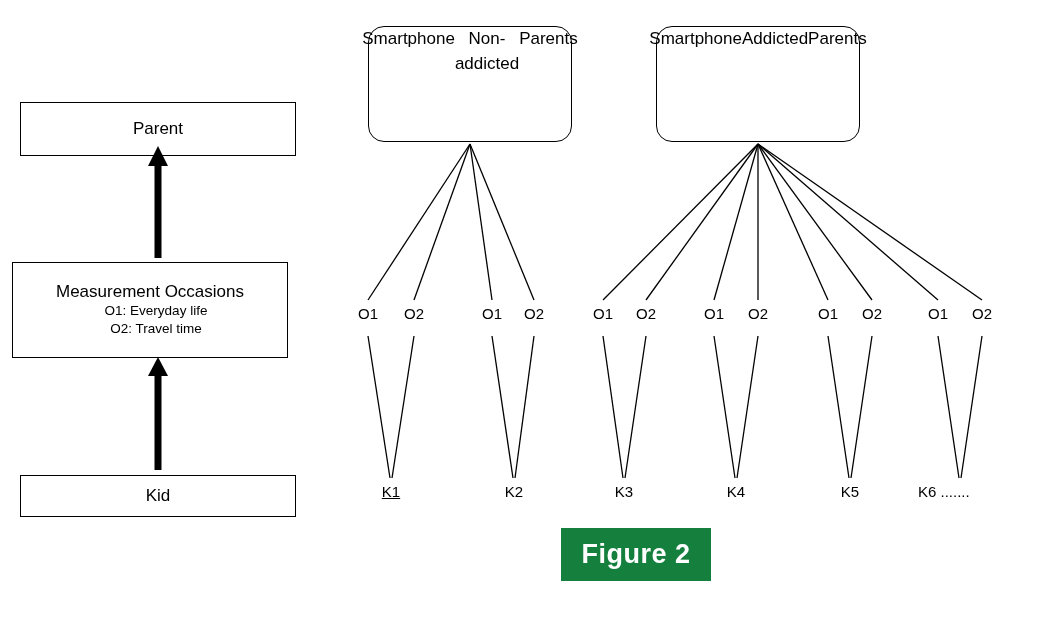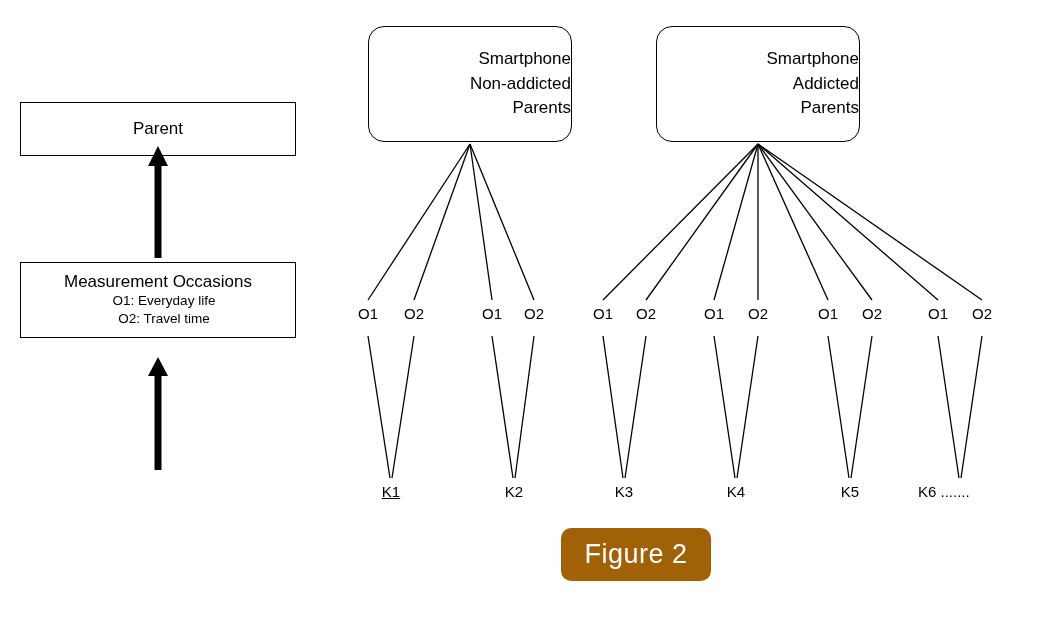--- a/index.html
+++ b/index.html
@@ -37,72 +37,74 @@
     line-height: 1.35;
     margin-left: 12px;
   }
   .rounded {
     position: absolute;
     border: 1.5px solid #000000;
     border-radius: 16px;
     background: #ffffff;
     box-sizing: border-box;
     display: flex;
-    flex-direction: column;
-    align-items: flex-end;
+    flex-direction: row;
+    align-items: flex-start;
     justify-content: center;
     text-align: center;
     font-size: 17px;
     line-height: 1.45;
   }
   .rounded .bold {
     font-weight: normal;
   }
   .node-label {
     position: absolute;
     font-size: 15px;
     text-align: center;
     white-space: nowrap;
   }
   .figure-tag {
     position: absolute;
-    background: #a16207;
+    background: #15803d;
     color: #ffffff;
-    font-weight: normal;
+    font-weight: bold;
     font-size: 27px;
     display: flex;
     align-items: center;
     justify-content: center;
     letter-spacing: 0.5px;
-    border-radius: 10px;
   }
   svg.lines {
     position: absolute;
     left: 0;
     top: 0;
     width: 1054px;
     height: 620px;
     pointer-events: none;
   }
 </style>
 </head>
 <body>
 
 <div id="stage">
 
   <div class="box" style="left:20px; top:102px; width:276px; height:54px;">
     <span class="main">Parent</span>
   </div>
 
-  <div class="box" style="left:20px; top:262px; width:276px; height:76px;">
+  <div class="box" style="left:12px; top:262px; width:276px; height:96px;">
     <span class="main">Measurement Occasions</span>
     <span class="sub">O1: Everyday life</span>
     <span class="sub">O2: Travel time</span>
   </div>
 
+  <div class="box" style="left:20px; top:475px; width:276px; height:42px;">
+    <span class="main">Kid</span>
+  </div>
 
   <div class="rounded" style="left:368px; top:26px; width:204px; height:116px;">
     <span>Smartphone</span>
     <span class="bold">Non-addicted</span>
     <span>Parents</span>
   </div>
 
   <div class="rounded" style="left:656px; top:26px; width:204px; height:116px;">
     <span>Smartphone</span>
     <span class="bold">Addicted</span>

